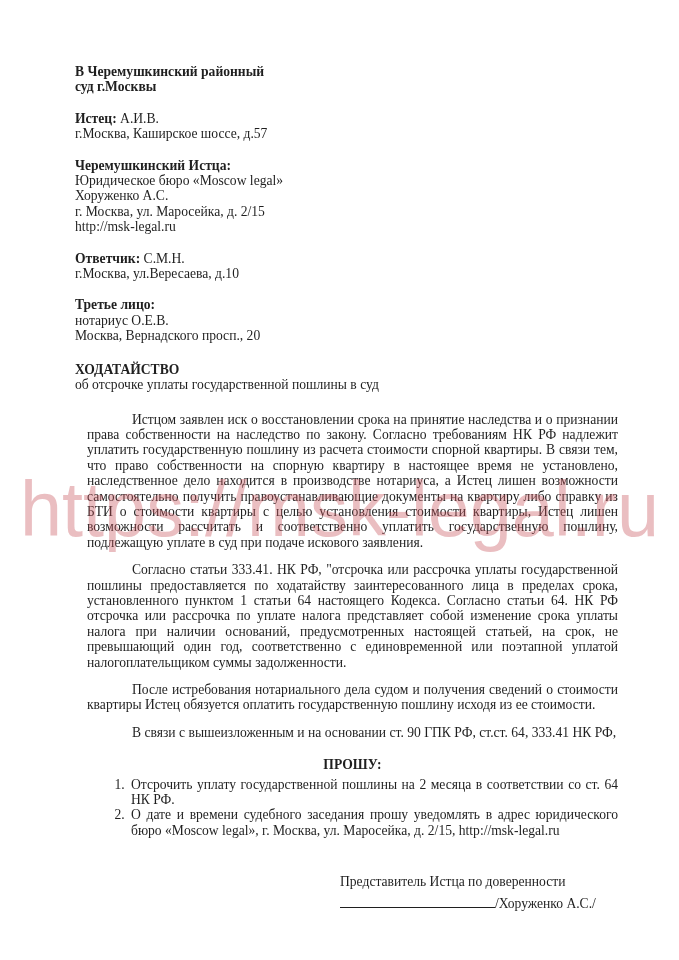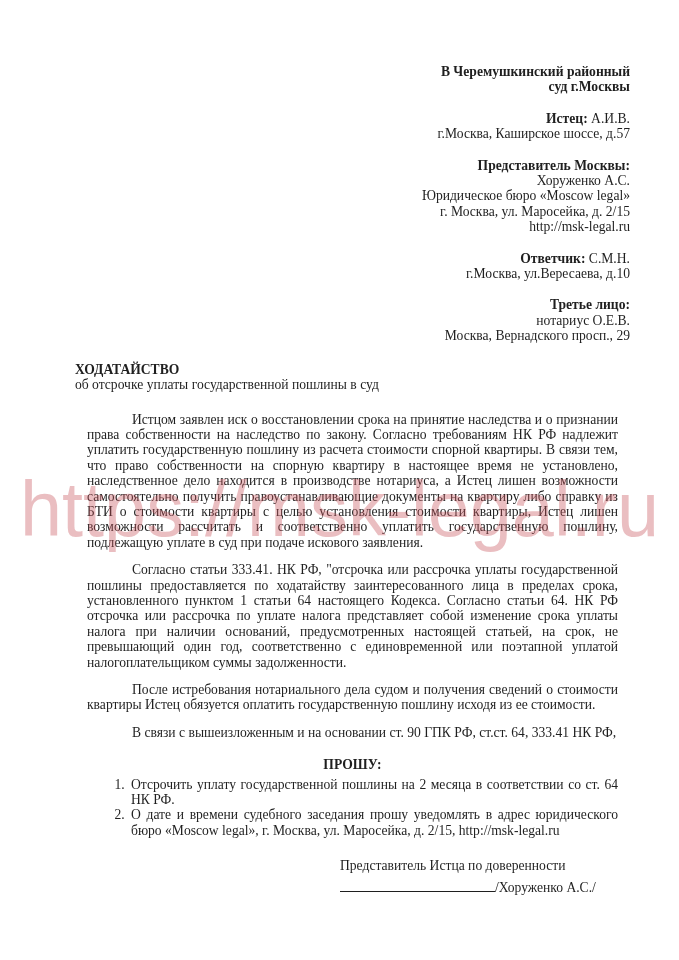--- a/index.html
+++ b/index.html
@@ -19,21 +19,21 @@
     line-height: 15.4px;
   }
   .content {
     position: relative;
     z-index: 1;
     padding: 64px 49px 0 75px; 
   }
   .bold { font-weight: bold; }
 
   
-  .header { text-align: right; }
+  .header { }
   .hblock { margin-bottom: 16px; }
 
   
   .title-block {
     margin-top: 18px;
     text-align: left;
   }
   .title-main { font-weight: bold; }
 
   
@@ -52,21 +52,21 @@
   }
   .request-list {
     margin: 4px 12px 0 0;
     padding-left: 53px;
     text-align: justify;
   }
   .request-list li { margin: 0; padding-left: 3px; }
 
   
   .signature {
-    margin-top: 20px;
+    margin-top: 36px;
     margin-left: 265px;
   }
   .sig-row { margin-top: 6px; white-space: nowrap; }
   .sig-line {
     display: inline-block;
     width: 155px;
     border-bottom: 1px solid #1f1f1f;
   }
 
   
@@ -101,36 +101,36 @@
         <div class="bold">В Черемушкинский районный</div>
         <div class="bold">суд г.Москвы</div>
       </div>
 
       <div class="hblock">
         <div><span class="bold">Истец:</span><span> А.И.В.</span></div>
         <div>г.Москва, Каширское шоссе, д.57</div>
       </div>
 
       <div class="hblock">
-        <div class="bold">Представитель Москвы:</div>
+        <div class="bold">Черемушкинский Истца:</div>
+        <div>Юридическое бюро «Moscow legal»</div>
         <div>Хоруженко А.С.</div>
-        <div>Юридическое бюро «Moscow legal»</div>
         <div>г. Москва, ул. Маросейка, д. 2/15</div>
         <div>http://msk-legal.ru</div>
       </div>
 
       <div class="hblock">
         <div><span class="bold">Ответчик:</span><span> С.М.Н.</span></div>
         <div>г.Москва, ул.Вересаева, д.10</div>
       </div>
 
       <div>
         <div class="bold">Третье лицо:</div>
         <div>нотариус О.Е.В.</div>
-        <div>Москва, Вернадского просп., 29</div>
+        <div>Москва, Вернадского просп., 20</div>
       </div>
     </div>
 
     <div class="title-block">
       <div class="title-main">ХОДАТАЙСТВО</div>
       <div>об отсрочке уплаты государственной пошлины в суд</div>
     </div>
 
     <div class="body-block">
       <p class="para">Истцом заявлен иск о восстановлении срока на принятие наследства и о признании права собственности на наследство по закону. Согласно требованиям НК РФ надлежит уплатить государственную пошлину из расчета стоимости спорной квартиры. В связи тем, что право собственности на спорную квартиру в настоящее время не установлено, наследственное дело находится в производстве нотариуса, а Истец лишен возможности самостоятельно получить правоустанавливающие документы на квартиру либо справку из БТИ о стоимости квартиры с целью установления стоимости квартиры, Истец лишен возможности рассчитать и соответственно уплатить государственную пошлину, подлежащую уплате в суд при подаче искового заявления.</p>

